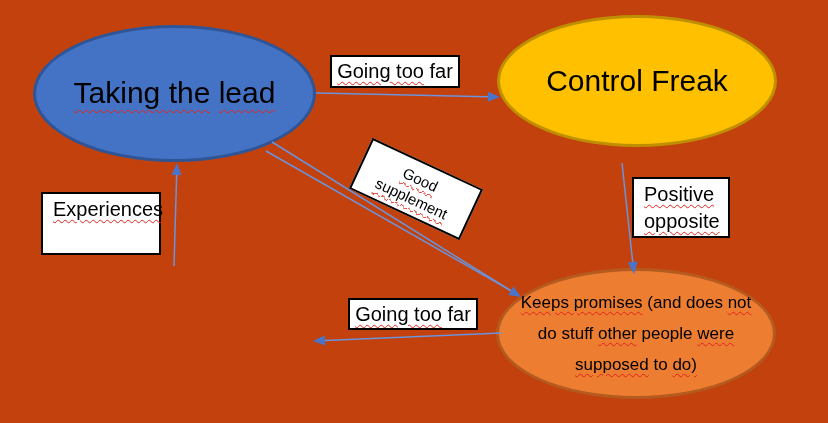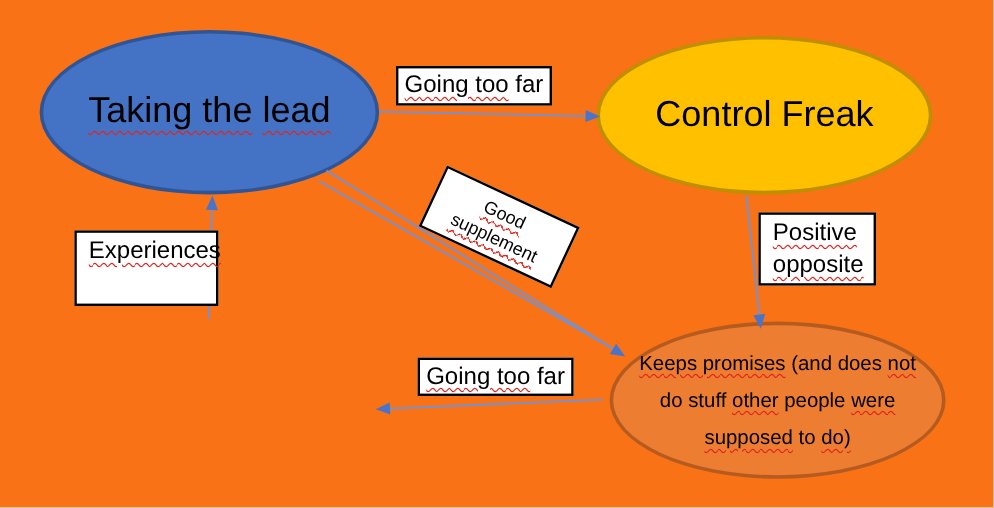--- a/index.html
+++ b/index.html
@@ -10,23 +10,23 @@
   }
   
   .stage > svg{position:absolute;left:0;top:0;width:828px;height:423px;z-index:2;}
 
   
   .node{
     position:absolute;border-radius:50%;box-sizing:border-box;z-index:1;
     display:flex;align-items:center;justify-content:center;text-align:center;
   }
   #node-taking{left:33px;top:25px;width:283px;height:137px;background:var(--blue-fill);border:3px solid var(--blue-border);}
-  #node-control{left:497px;top:30px;width:280px;height:132px;background:var(--yellow-fill);border:3px solid var(--yellow-border);}
+  #node-control{left:497px;top:15px;width:280px;height:132px;background:var(--yellow-fill);border:3px solid var(--yellow-border);}
   #node-competitive{left:34px;top:265px;width:284px;height:134px;background:var(--green-fill);border:3px solid var(--green-border);}
-  #node-keeps{left:508px;top:268px;width:280px;height:131px;background:var(--orange-fill);border:3px solid var(--orange-border);}
+  #node-keeps{left:496px;top:268px;width:280px;height:131px;background:var(--orange-fill);border:3px solid var(--orange-border);}
 
   .title{font-size:30px;line-height:1.15;}
   .small-label{font-size:17px;line-height:31px;padding:0 4px;}
 
   
   .sq{
     text-decoration-line:underline;
     text-decoration-style:wavy;
     text-decoration-color:var(--squiggle,#E2241A);
     text-decoration-thickness:1px;
@@ -38,28 +38,28 @@
   
   .box{
     position:absolute;background:#fff;border:2px solid var(--label-border,#000);
     box-sizing:border-box;z-index:3;font-size:20px;
   }
   .box-center{display:flex;align-items:center;justify-content:center;text-align:center;}
   .box-left{padding:2px 4px 0 10px;line-height:27px;}
   #box-going-top{left:330px;top:55px;width:130px;height:33px;}
   #box-good{left:355px;top:161px;width:122px;height:56px;transform:rotate(25deg);font-size:15px;line-height:21px;}
   #box-positive{left:632px;top:177px;width:98px;height:61px;}
-  #box-experiences{left:62px;top:192px;width:120px;height:63px;}
+  #box-experiences{left:41px;top:192px;width:120px;height:63px;}
   #box-going-bottom{left:348px;top:298px;width:130px;height:32px;}
   .line{white-space:nowrap;}
 </style>
 </head>
 <body>
 
-<div class="stage" style="background: #f97316; text-decoration: underline;">
+<div class="stage" style="background: #c2410c; text-decoration: underline;">
 
   <svg aria-hidden="true" viewBox="0 0 828 423">
       <g>
         <line x1="316" y1="93" x2="488.002834534113" y2="96.73919205508942" stroke="#6C93DB" stroke-width="1.5"></line>
         <polygon points="500,97 487.8941645570669,101.738010999209 488.11150451115907,91.74037311096984" fill="#4A74C9"></polygon>
       </g>
       <g>
         <line x1="174" y1="266" x2="176.65063359558238" y2="174.99491321833818" stroke="#6C93DB" stroke-width="1.5"></line>
         <polygon points="177,163 181.64851410322328,175.1404825535122 171.65275308794148,174.84934388316418" fill="#4A74C9"></polygon>
       </g>

